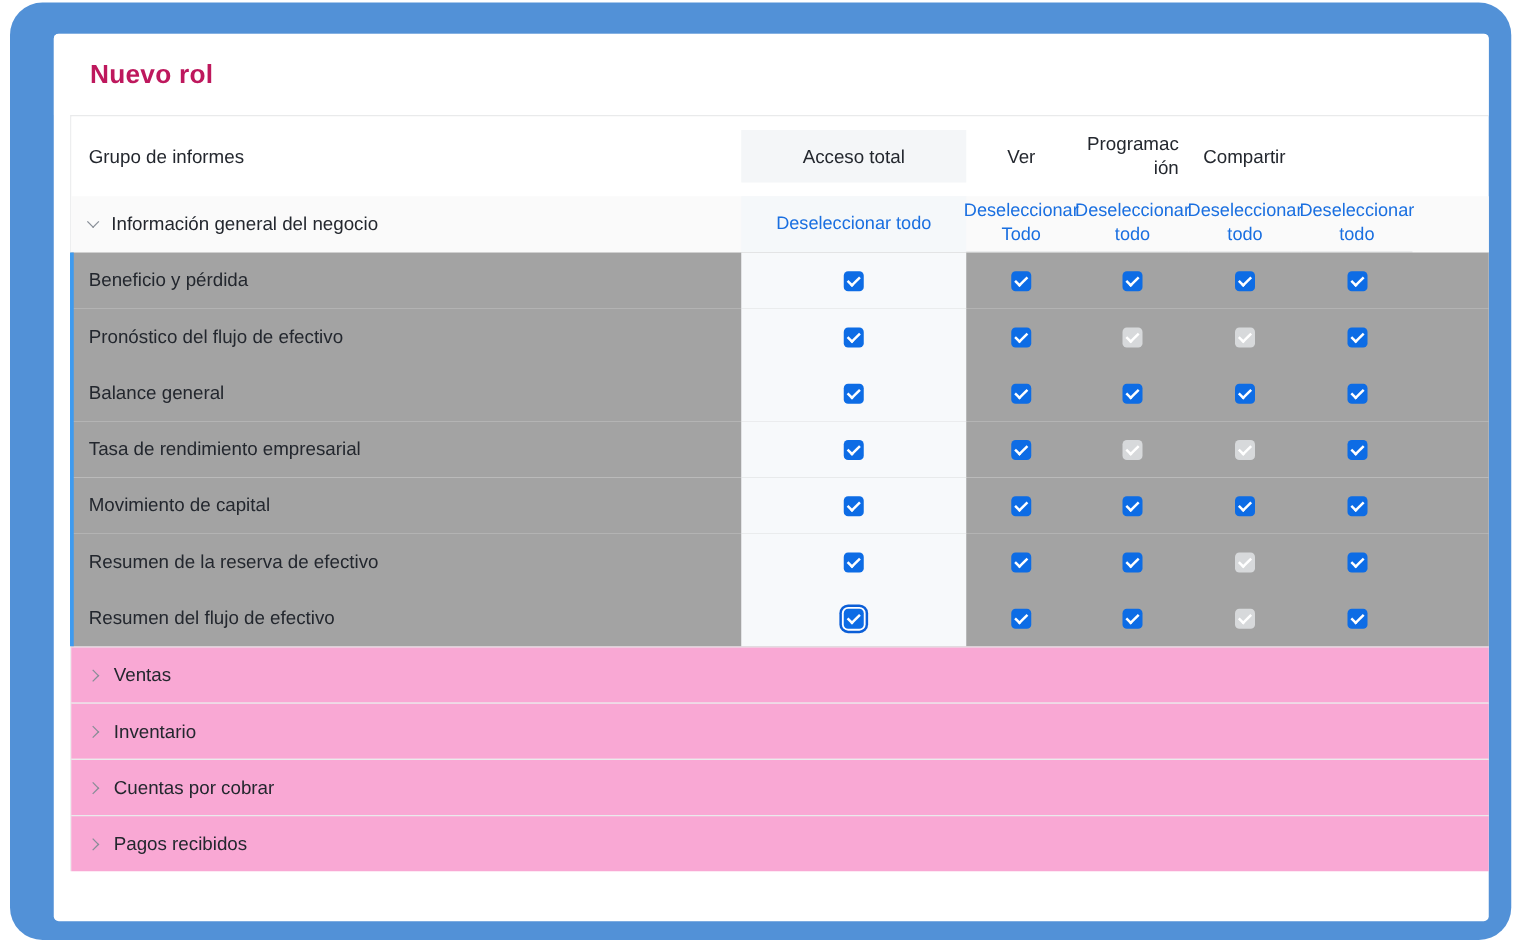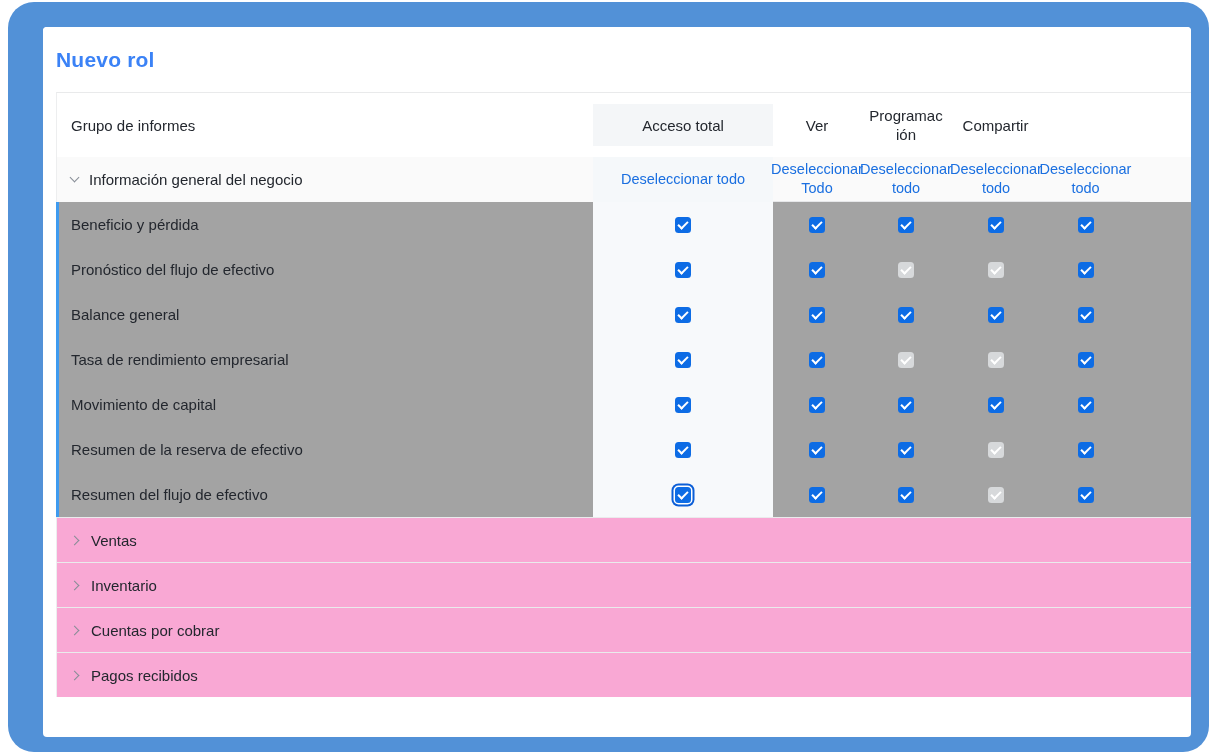--- a/index.html
+++ b/index.html
@@ -6,42 +6,42 @@
   html,body { width:1217px; height:754px; background:#ffffff; font-family:"Liberation Sans", sans-serif; }
   .stage { position:relative; width:1217px; height:754px; overflow:hidden; }
 
   .frame { position:absolute; left:8px; top:2px; width:1201px; height:750px;
            background:#5291d7; border-radius:26px; }
 
   .card { position:absolute; left:35px; top:25px; width:1148px; height:710px;
           background:#ffffff; border-radius:4px; overflow:hidden; }
 
   .card-header { height:65px; display:flex; align-items:center; padding-left:13px; background:#fff; }
-  .card-header h1 { font-size:21px; font-weight:bold; color:#3b82f6; letter-spacing:.2px; }
+  .card-header h1 { font-size:21px; font-weight:bold; color:#be185d; letter-spacing:.2px;margin-left:16px; }
 
   .perm-table { margin-left:13px; width:1190px;
                 border-top:1px solid #e9eaeb; border-left:1px solid #edeeef; border-right:1px solid #e4e6e8;
                 font-size:15px; color:#23272e; }
 
   .row { display:flex; width:100%; }
   .cell { flex:0 0 auto; display:flex; align-items:center; }
 
   .col-group  { width:536px; padding-left:14px; }
   .col-access { width:180px; justify-content:center; }
   .col-ver    { width:88px;  justify-content:center; }
   .col-exp    { width:90px;  justify-content:center; }
   .col-prog   { width:90px;  justify-content:center; }
   .col-comp   { width:89px;  justify-content:center; }
 
   
   .head-row { height:64px; }
   .head-row .cell { color:#23272e; }
   .access-head-block { width:100%; height:42px; background:#f4f6f8; display:flex; align-items:center; justify-content:center; }
   .head-center { text-align:center; line-height:19px; }
-  .prog-wrap { display:inline-block; width:74px; word-break:break-all; text-align:center; }
+  .prog-wrap { display:inline-block; width:74px; word-break:break-all; text-align:right; }
 
   
   .section-row { height:45px; background:#fafafa; cursor:pointer; }
   .section-row .link-cell { border-bottom:1px solid #e6e7e9; }
   .section-row .col-access { background:#f5f8fa; }
   .deselect-link { color:#1a6fe0; text-decoration:none; text-align:center; line-height:19px; cursor:pointer; font-size:14.5px; }
 
   
   .detail-rows { position:relative; }
   .accent-bar { position:absolute; left:-1px; top:0; bottom:0; width:3px; background:#3f9bef; z-index:2; }

